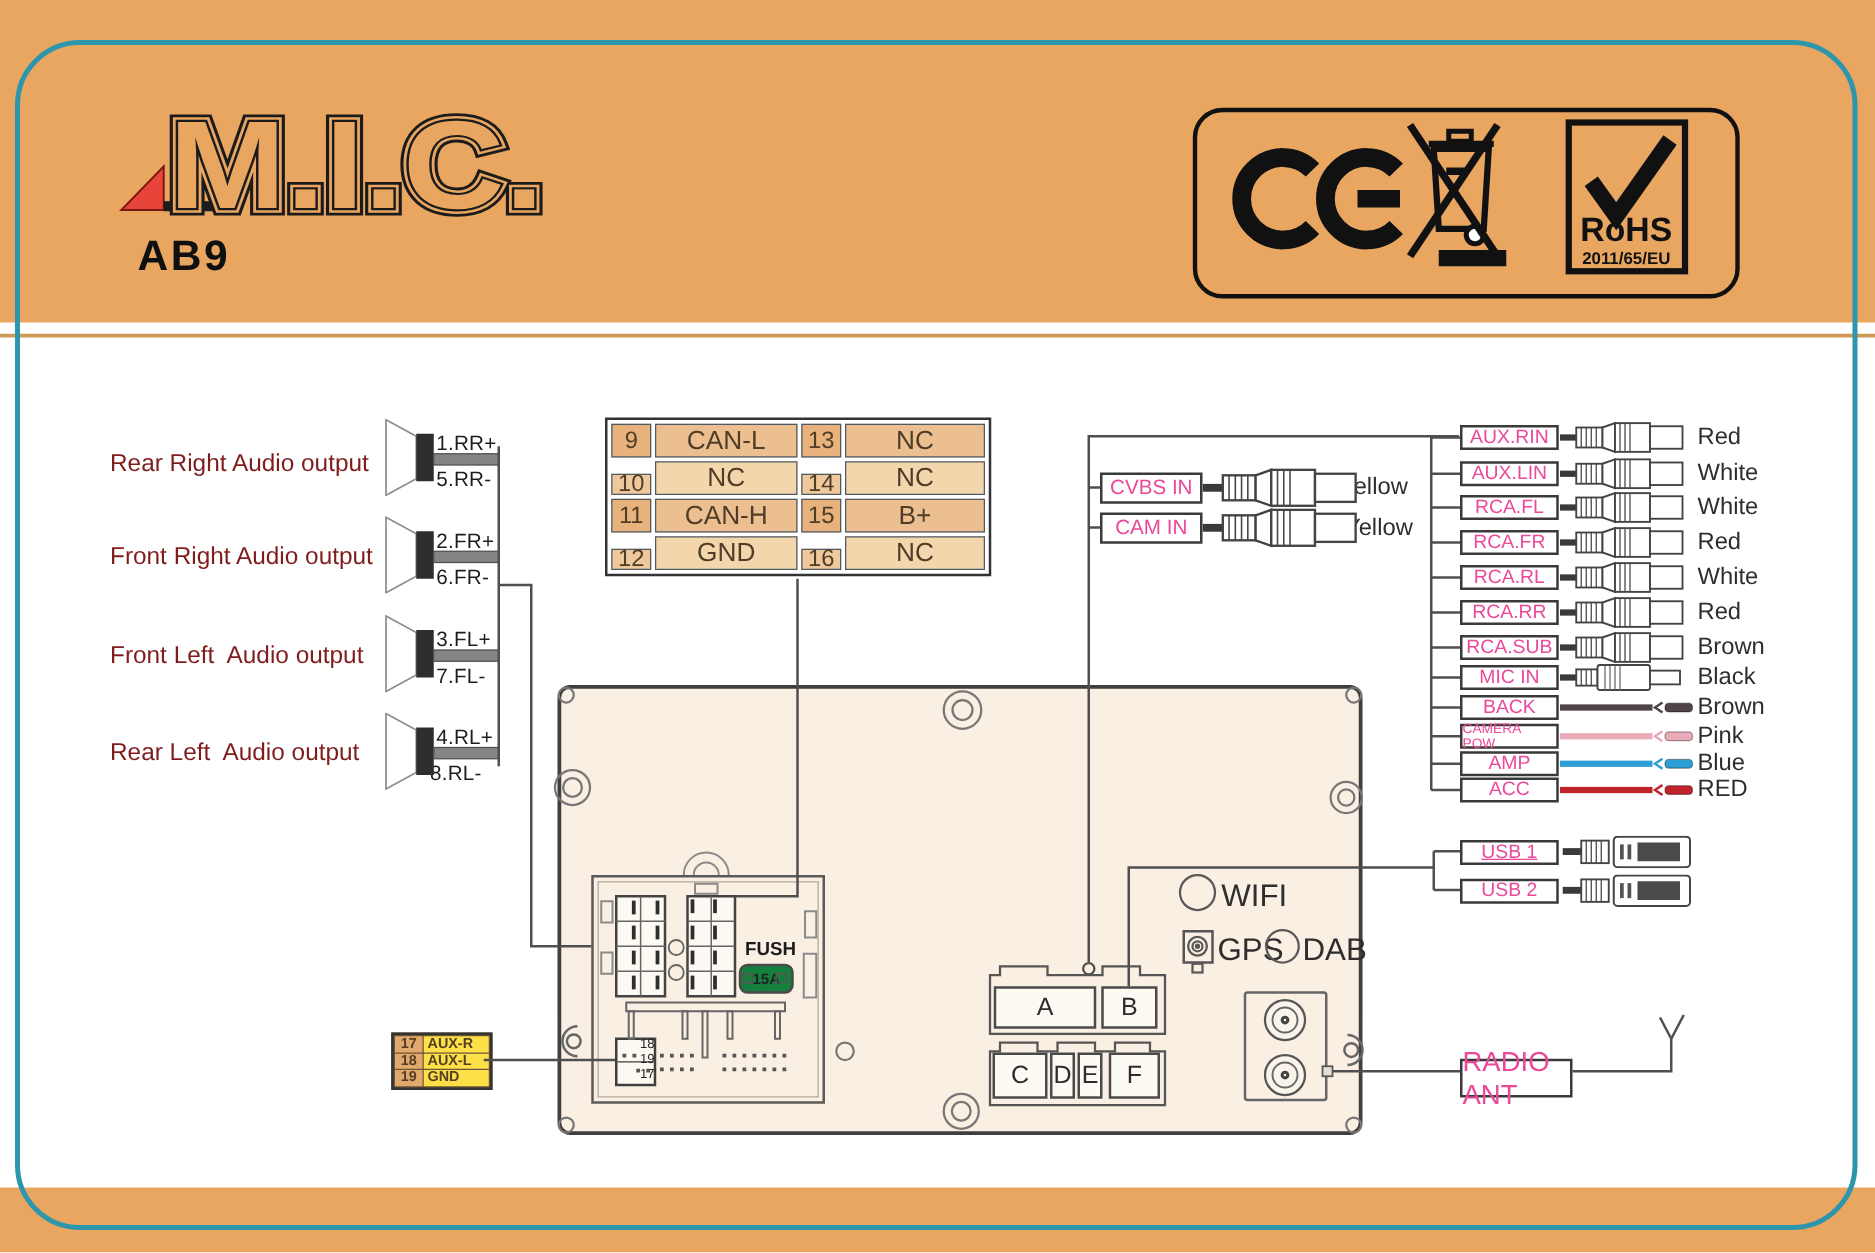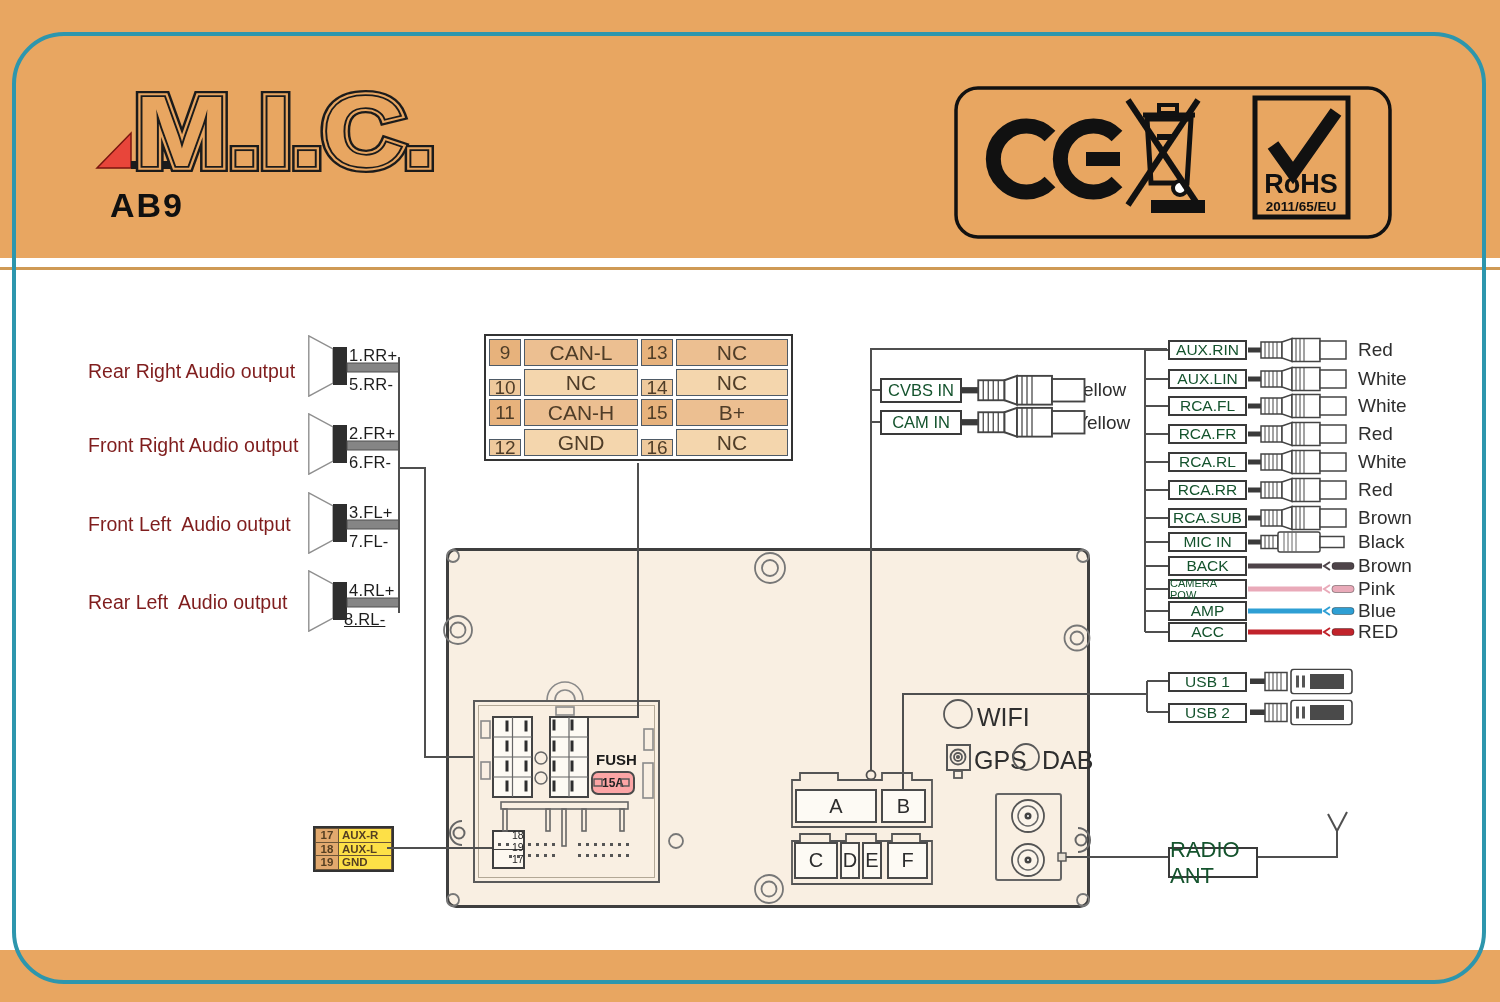--- a/index.html
+++ b/index.html
@@ -7,32 +7,32 @@
         font-family:"Liberation Sans",sans-serif;}
   .abs{position:absolute;box-sizing:border-box;}
   .white-band{left:0;top:258px;width:1500px;height:692px;background:#ffffff;z-index:1;}
   .tan-line{left:0;top:267px;width:1500px;height:3px;background:#cf9a55;z-index:2;}
   .teal-frame{left:12px;top:32px;width:1474px;height:952px;border:4px solid #2d96ad;
               border-radius:52px;z-index:3;}
   .z10{z-index:10;}
   .z12{z-index:12;}
   .overlay{left:0;top:0;z-index:30;pointer-events:none;}
   .wbox{background:#fff;border:2px solid #3a3a3a;display:flex;align-items:center;
-        justify-content:center;color:#14532d;}
+        justify-content:center;color:#ec4899;}
   .lbl{color:#7f1d1d;white-space:pre;}
   .pin-lbl{font-size:16.5px;color:#1d1d1d;letter-spacing:0.2px;}
   .model{font-size:34px;font-weight:bold;color:#101010;letter-spacing:2px;}
   .unit{left:446px;top:548px;width:644px;height:360px;background:#f9efe2;
         border:3px solid #3f3f3f;border-radius:10px;z-index:8;}
   .iso-outer{left:473px;top:700px;width:187px;height:183px;border:2px solid #5a5a5a;}
   .iso-inner{left:478px;top:705px;width:177px;height:173px;border:1px solid #b3a896;}
   .pin-num{font-size:11px;color:#222;}
   .fush{font-size:15px;font-weight:bold;color:#1c1c1c;}
   .fuse{left:591px;top:771px;width:44px;height:24px;border:2px solid #4a4a4a;border-radius:7px;
-        background:#fca5a5;display:flex;align-items:center;justify-content:center;
+        background:#15803d;display:flex;align-items:center;justify-content:center;
         font-size:12px;font-weight:bold;color:#222;}
   .blk1719{left:492px;top:830px;width:33px;height:39px;border:2px solid #3f3f3f;background:#fdf8f0;
         font-size:10.5px;color:#222;}
   .blk1719 .half{height:17px;display:flex;align-items:center;padding-left:18px;}
   .blk1719 .half.bot{border-top:1.5px solid #3f3f3f;}
   .conn{background:#fdfaf4;border:2px solid #4a4a4a;display:flex;align-items:center;
         justify-content:center;font-size:20px;color:#2d2d2d;}
   .wl-lbl{font-size:25px;color:#2e2e2e;}
   .pin-table{left:484px;top:334px;padding:3px;background:#fff;border:2px solid #333;
              display:grid;grid-template-columns:32px 114px 32px 112px;grid-auto-rows:27px;
@@ -108,21 +108,21 @@
   <div class="abs lbl z10" style="left:88px;top:513px;font-size:19.5px;">Front Left  Audio output</div>
   <div class="abs lbl z10" style="left:88px;top:591px;font-size:19.5px;">Rear Left  Audio output</div>
 
   <div class="abs pin-lbl z10" style="left:349px;top:346px;">1.RR+</div>
   <div class="abs pin-lbl z10" style="left:349px;top:375px;">5.RR-</div>
   <div class="abs pin-lbl z10" style="left:349px;top:424px;">2.FR+</div>
   <div class="abs pin-lbl z10" style="left:349px;top:453px;">6.FR-</div>
   <div class="abs pin-lbl z10" style="left:349px;top:503px;">3.FL+</div>
   <div class="abs pin-lbl z10" style="left:349px;top:532px;">7.FL-</div>
   <div class="abs pin-lbl z10" style="left:349px;top:581px;">4.RL+</div>
-  <div class="abs pin-lbl z10" style="left:344px;top:610px;text-decoration:underline;">8.RL-</div>
+  <div class="abs pin-lbl z10" style="left:344px;top:610px;">8.RL-</div>
 
   <div class="abs pin-table">
     <div class="cell num n-dk">9</div>
     <div class="cell val c-dk">CAN-L</div>
     <div class="cell num n-dk">13</div>
     <div class="cell val c-dk">NC</div>
     <div class="cell num n-lt">10</div>
     <div class="cell val c-lt">NC</div>
     <div class="cell num n-lt">14</div>
     <div class="cell val c-lt">NC</div>
@@ -203,21 +203,21 @@
   <div class="abs cname" style="top:423px;">Red</div>
   <div class="abs cname" style="top:451px;">White</div>
   <div class="abs cname" style="top:479px;">Red</div>
   <div class="abs cname" style="top:507px;">Brown</div>
   <div class="abs cname" style="top:531px;">Black</div>
   <div class="abs cname" style="top:555px;">Brown</div>
   <div class="abs cname" style="top:578px;">Pink</div>
   <div class="abs cname" style="top:600px;">Blue</div>
   <div class="abs cname" style="top:621px;">RED</div>
 
-  <div class="abs wbox z10" style="left:1168px;top:672px;width:79px;height:20px;font-size:15.5px;">USB 1</div>
+  <div class="abs wbox z10" style="left:1168px;top:672px;width:79px;height:20px;font-size:15.5px;text-decoration:underline;">USB 1</div>
   <div class="abs wbox z10" style="left:1168px;top:703px;width:79px;height:20px;font-size:15.5px;">USB 2</div>
   <div class="abs wbox z10" style="left:1168px;top:847px;width:90px;height:31px;font-size:22px;">RADIO ANT</div>
 
   <svg class="abs overlay" width="1500" height="1002" viewBox="0 0 1500 1002">
     <defs>
       <symbol id="spk" viewBox="0 0 92 62">
         <polygon points="0.8,0.8 25,14 25,48 0.8,61.2" fill="#ffffff" stroke="#8f8f8f" stroke-width="1.4"></polygon>
         <rect x="25" y="12" width="14" height="38" fill="#2e2e2e"></rect>
         <rect x="39" y="28" width="53" height="9" fill="#858585" stroke="#4f4f4f" stroke-width="1"></rect>
       </symbol>

